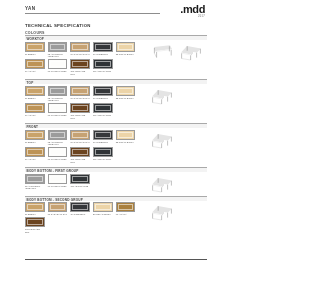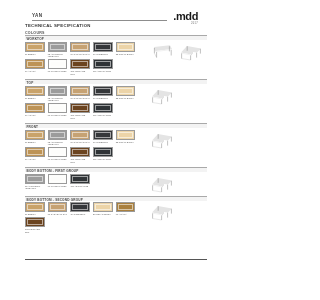--- a/index.html
+++ b/index.html
@@ -4,21 +4,21 @@
 <style>
   * { margin:0; padding:0; box-sizing:border-box; }
   html,body { width:212px; height:300px; }
   body {
     font-family:"Liberation Sans", sans-serif;
     background:#ffffff;
     color:#2b2b2b;
     position:relative;
     overflow:hidden;
   }
-  .page { width:212px; height:268px; position:relative; padding:7px; }
+  .page { width:212px; height:268px; position:relative; padding:0; }
 
   
   .header { position:relative; height:22px; }
   .doc-title {
     position:absolute; left:25px; top:6px;
     font-size:4.6px; letter-spacing:.35px; font-weight:700; color:#3a3a3a;
   }
   .header-rule {
     position:absolute; left:25px; top:13px; width:135px; height:1px;
     background:#8d8d8d;

